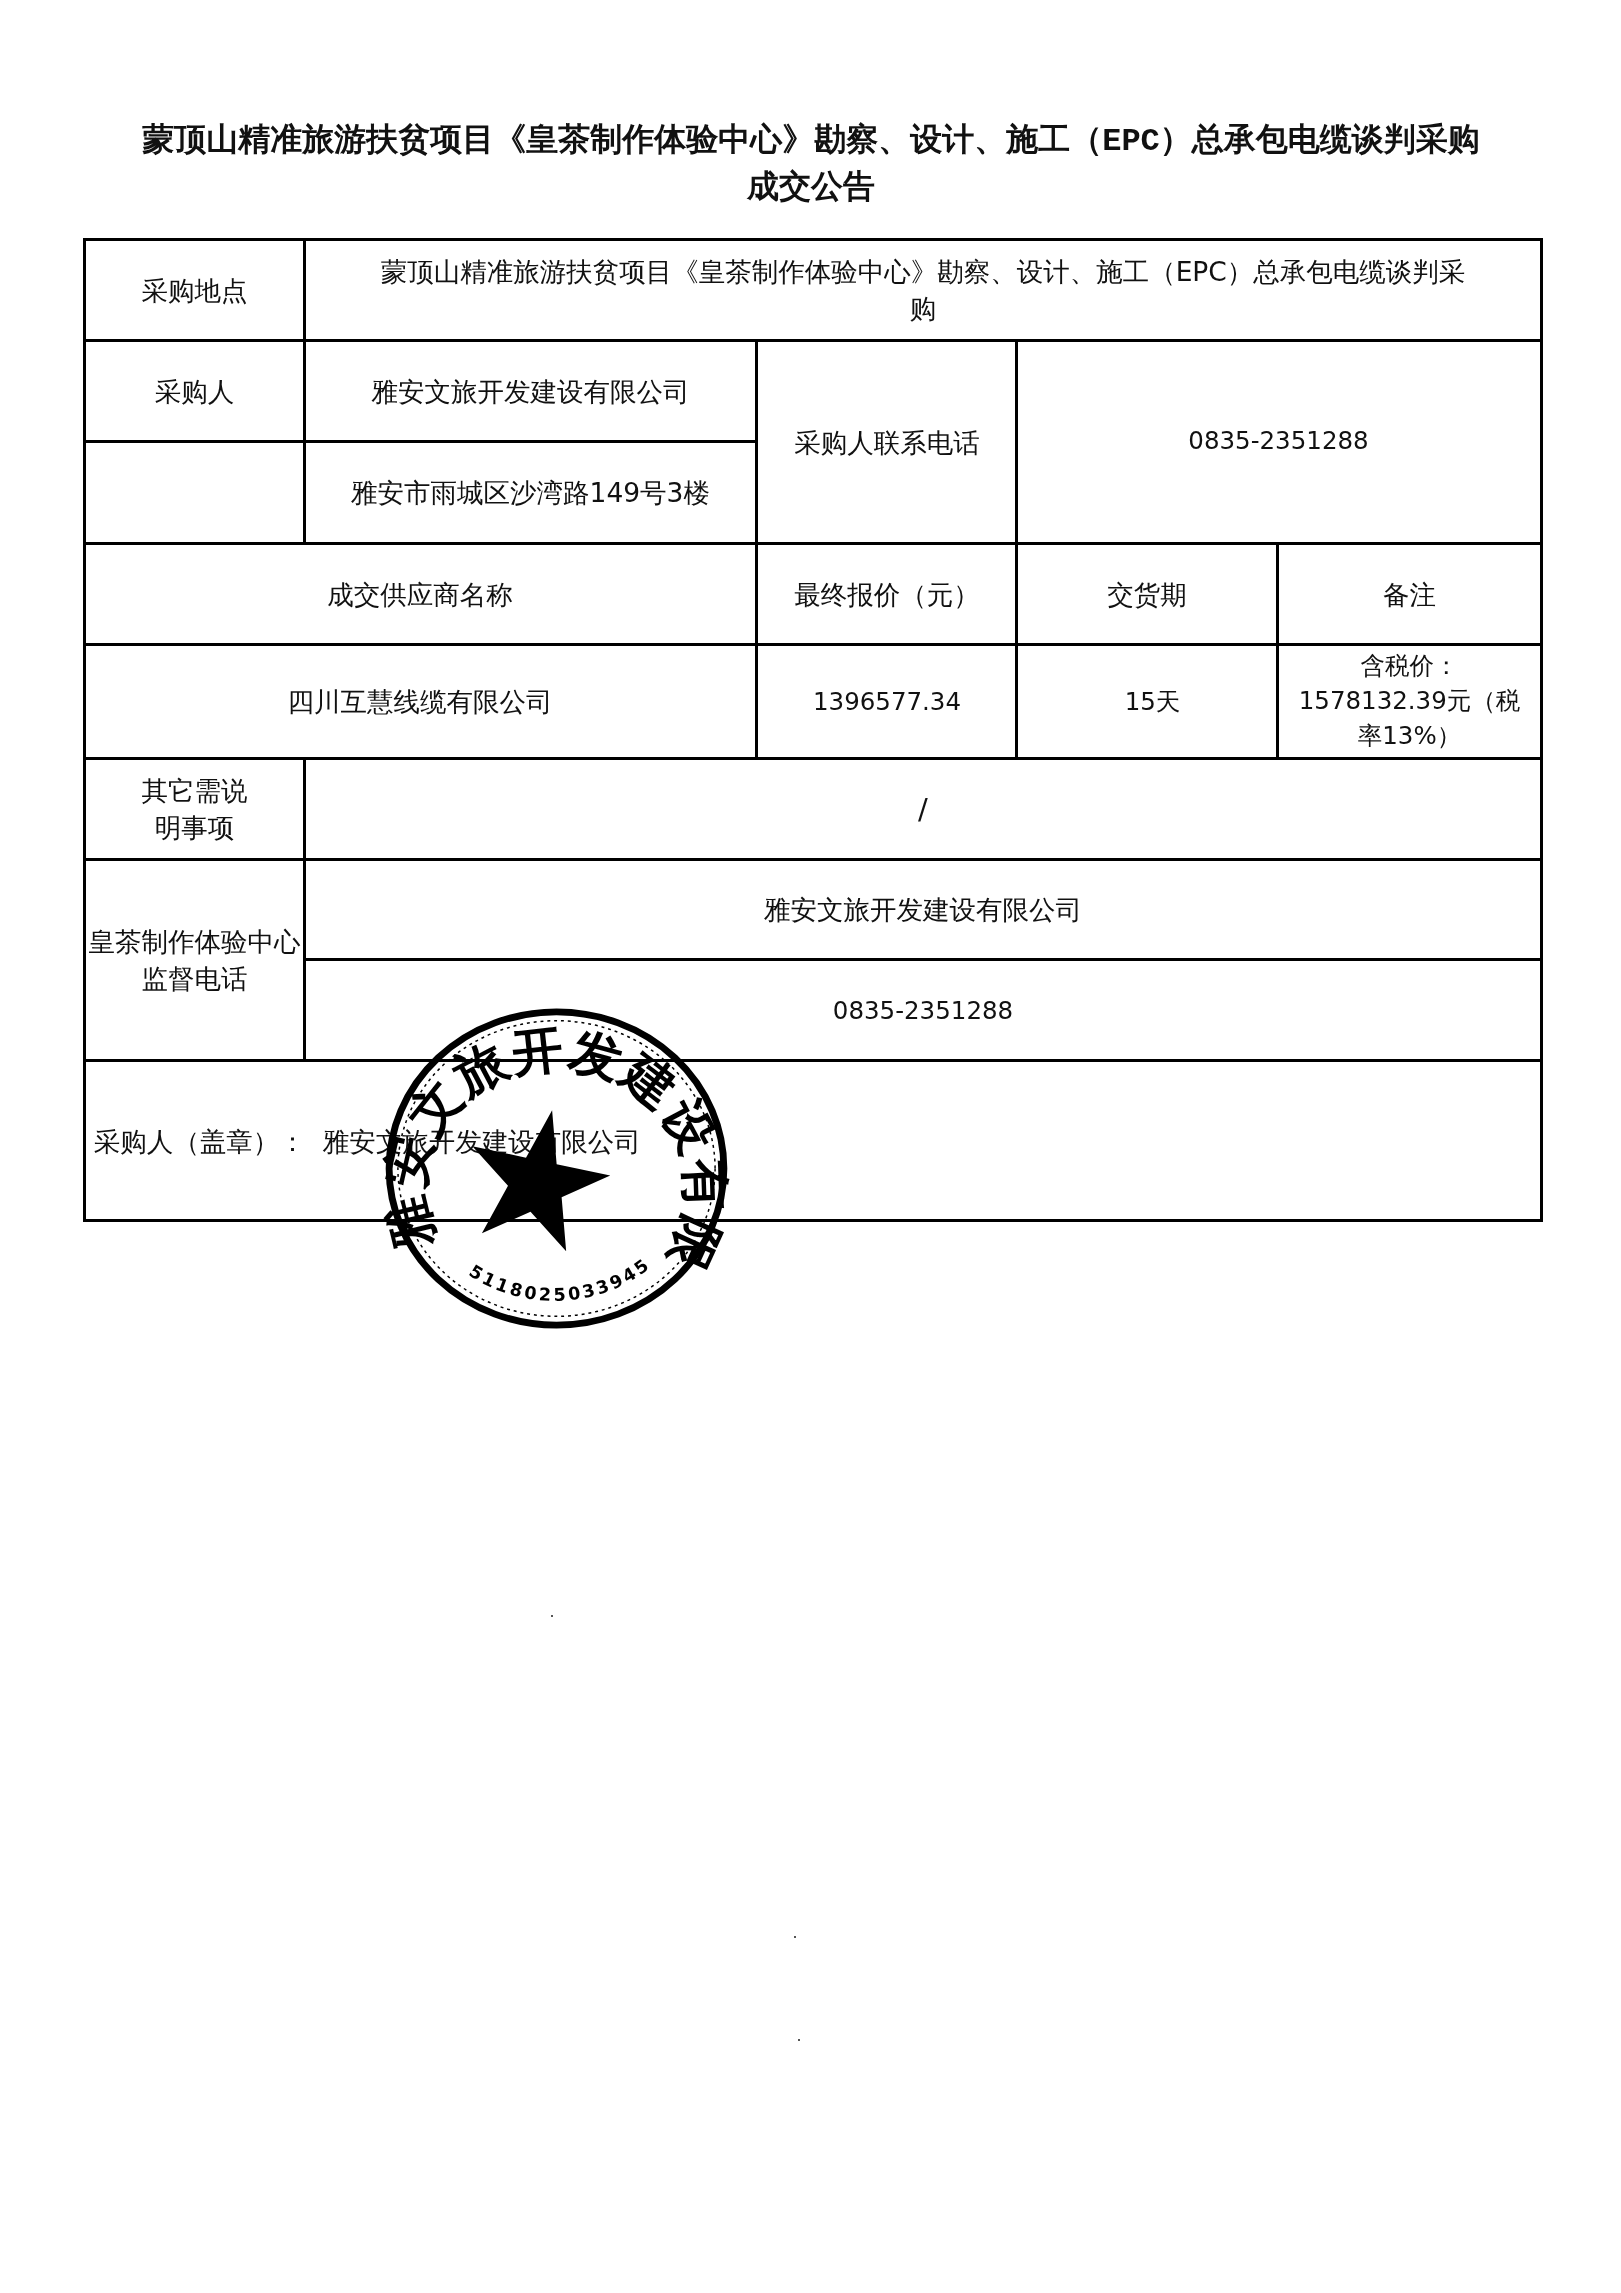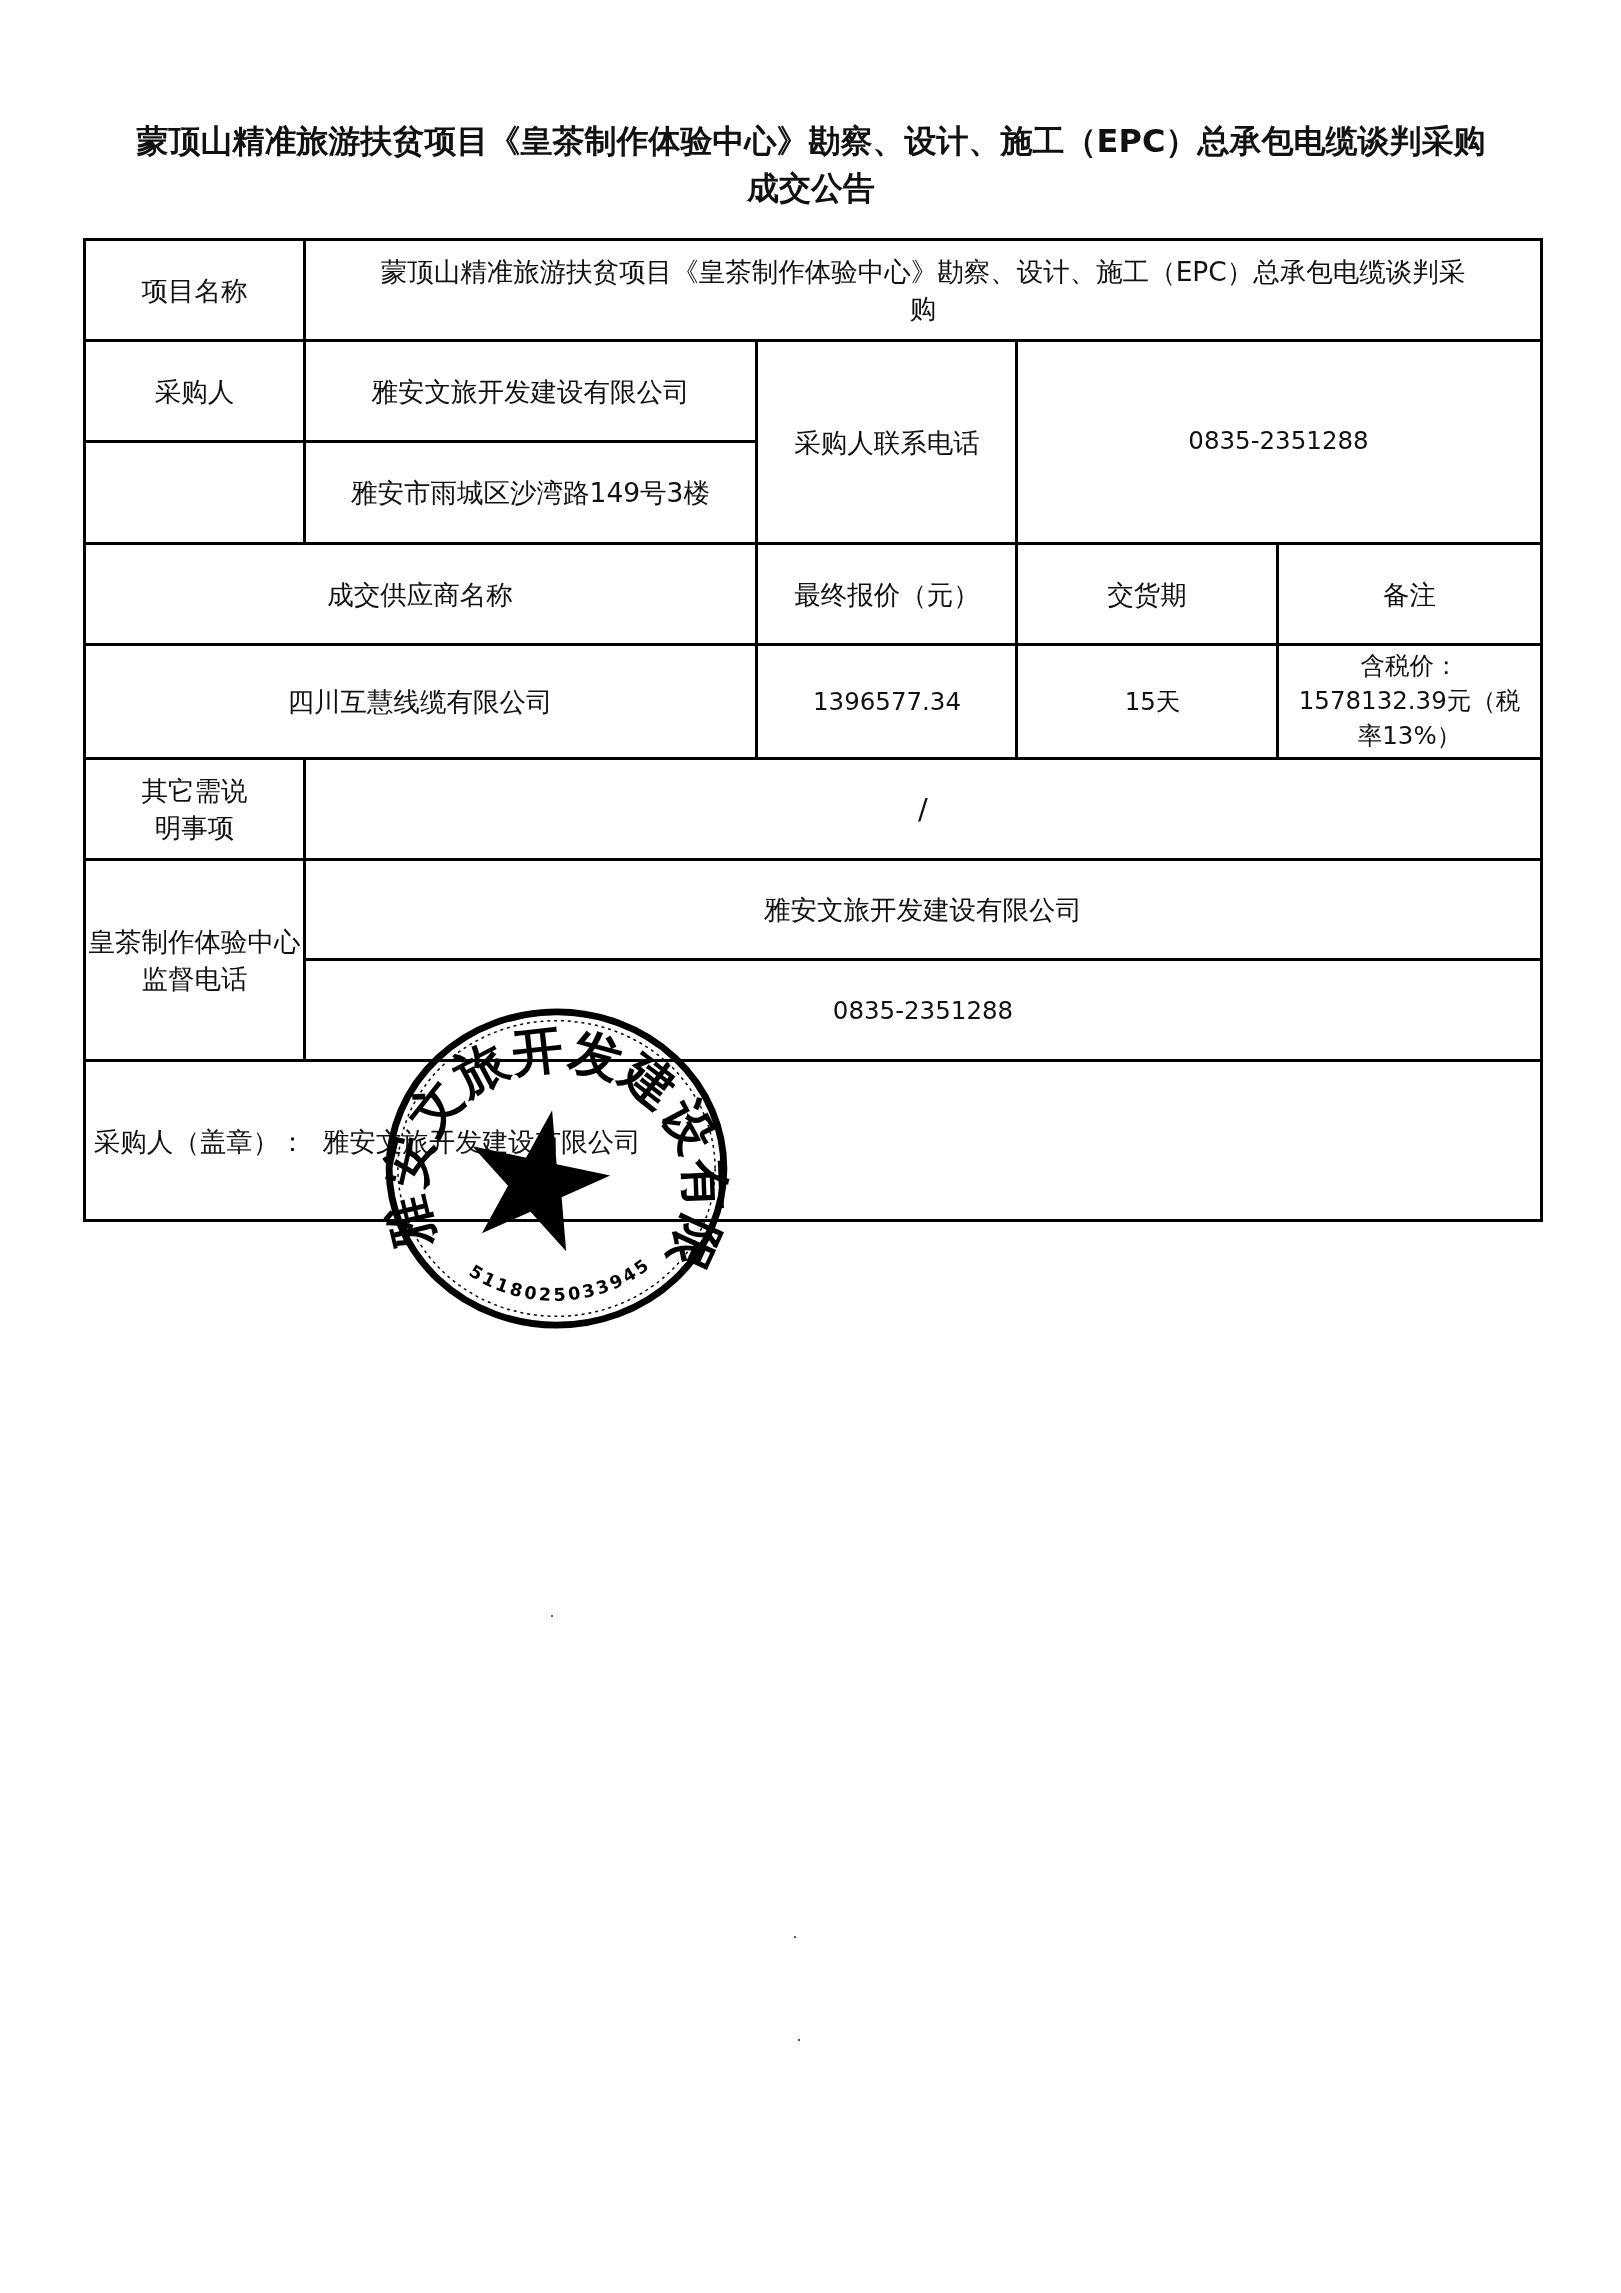--- a/index.html
+++ b/index.html
@@ -4,20 +4,21 @@
 <style>
   html, body { margin: 0; padding: 0; background: #ffffff; }
   body {
     width: 1621px; height: 2294px; position: relative; overflow: hidden;
     font-family: "DejaVu Sans", "Liberation Sans", sans-serif; color: #111;
   }
   .title {
     position: absolute; left: 59px; width: 1504px; top: 118px;
     text-align: center; font-size: 32px; font-weight: bold; line-height: 47px;
     letter-spacing: 0px;
+    font-family: Liberation Mono, monospace;
   }
   .grid { position: absolute; left: 0; top: 0; width: 1621px; height: 2294px; }
   .hl, .vl { position: absolute; background: #000; }
   .hl { height: 2.9px; }
   .vl { width: 2.9px; }
   .cell {
     position: absolute; display: flex; align-items: center; justify-content: center;
     text-align: center; font-size: 26.5px; line-height: 37px; box-sizing: border-box;
   }
   .cell.num { font-family: "DejaVu Sans", sans-serif; font-size: 24.5px; }
@@ -47,21 +48,21 @@
   <div class="hl" style="left:83px; width:1459px; top:1219px;"></div>
 
   <div class="vl" style="left:83px; top:238px; height:984px;"></div>
   <div class="vl" style="left:1540px; top:238px; height:984px;"></div>
   <div class="vl" style="left:303px; top:238px; height:304px;"></div>
   <div class="vl" style="left:303px; top:757px; height:302px;"></div>
   <div class="vl" style="left:755px; top:339px; height:418px;"></div>
   <div class="vl" style="left:1015px; top:339px; height:418px;"></div>
   <div class="vl" style="left:1276px; top:542px; height:215px;"></div>
 
-  <div class="cell" style="left:86px; top:241px; width:217px; height:98px;">项目名称</div>
+  <div class="cell" style="left:86px; top:241px; width:217px; height:98px;">采购地点</div>
   <div class="cell" style="left:306px; top:241px; width:1234px; height:98px; flex-direction:column; line-height:37px;">
     <span>蒙顶山精准旅游扶贫项目《皇茶制作体验中心》勘察、设计、施工（EPC）总承包电缆谈判采</span>
     <span>购</span>
   </div>
 
   <div class="cell" style="left:86px; top:342px; width:217px; height:98px;border-radius:23px;">采购人</div>
   <div class="cell" style="left:306px; top:342px; width:449px; height:98px;">雅安文旅开发建设有限公司</div>
 
   <div class="cell" style="left:306px; top:443px; width:449px; height:99px;">雅安市雨城区沙湾路149号3楼</div>
 

